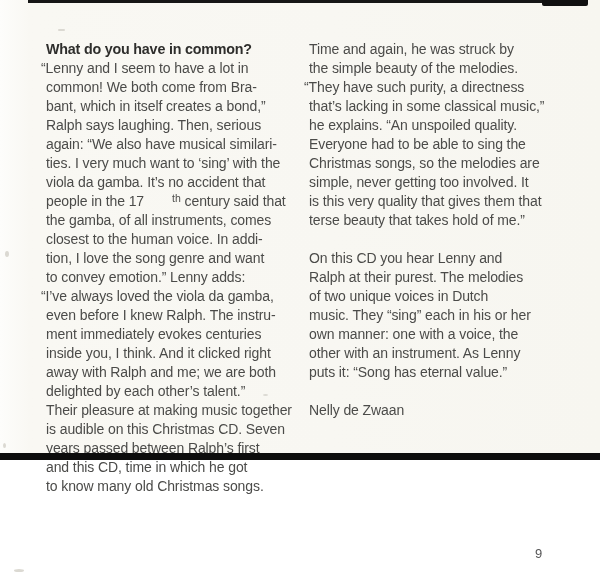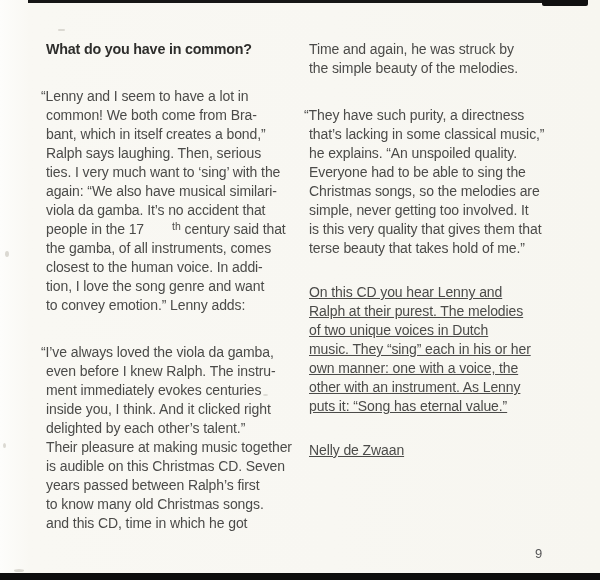--- a/index.html
+++ b/index.html
@@ -4,36 +4,36 @@
 <style>
   * { margin:0; padding:0; box-sizing:border-box; }
   html, body { width:600px; height:582px; }
   body {
     font-family: "Liberation Sans", "DejaVu Sans", sans-serif;
     position: relative;
     overflow: hidden;
     background: #ffffff;
   }
   .page {
-    position:absolute; left:0; top:0; width:600px; height:580px;
+    position:absolute; left:0; top:0; width:600px; height:460px;
     background: linear-gradient(90deg, #fdfdfb 0px, #f9f8f3 30px, #f8f7f2 55%, #f7f6f0 100%);
   }
   .col {
     position:absolute; top:40px;
     font-size:14px; line-height:19px; letter-spacing:-0.1px;
     color:#4b4b49; white-space:nowrap;
   }
   .col-left  { left:46px; }
   .col-right { left:309px; }
   .line { height:19px; }
-  .line.hang { margin-left:-5px;margin-top:28px; }
+  .line.hang { margin-left:-5px; }
   .heading {
     font-weight:bold; font-size:14.3px; letter-spacing:-0.2px; color:#2e2e2c;
   }
-  .para2, .byline { margin-top:25px;text-decoration:underline; }
+  .para2, .byline { margin-top:19px; }
   .sup {
     font-size:10.5px; position:relative; top:-4.5px; letter-spacing:0;padding-left:28px;
   }
   .page-number {
     position:absolute; left:535px; top:546px;
     font-size:13px; color:#565657;
   }
   .edge-top {
     position:absolute; top:0; left:28px; width:560px; height:3px;
     background:#161616;
@@ -67,43 +67,44 @@
 
   <div class="col col-left">
     <div class="line heading">What do you have in common?</div>
 
     <div>
 
     <div class="line hang">“Lenny and I seem to have a lot in</div>
         <div class="line">common! We both come from Bra-</div>
         <div class="line">bant, which in itself creates a bond,”</div>
         <div class="line">Ralph says laughing. Then, serious</div>
+        <div class="line">again: “We also have musical similari-</div>
         <div class="line">ties. I very much want to ‘sing’ with the</div>
-        <div class="line">again: “We also have musical similari-</div>
         <div class="line">viola da gamba. It’s no accident that</div>
       </div>
 
     <div class="line"><span>people in the 17</span><span class="sup">th</span><span> century said that</span></div>
 
     <div>
 
     <div class="line">the gamba, of all instruments, comes</div>
         <div class="line">closest to the human voice. In addi-</div>
         <div class="line">tion, I love the song genre and want</div>
         <div class="line">to convey emotion.” Lenny adds:</div>
         <div class="line hang">“I’ve always loved the viola da gamba,</div>
         <div class="line">even before I knew Ralph. The instru-</div>
         <div class="line">ment immediately evokes centuries</div>
         <div class="line">inside you, I think. And it clicked right</div>
+        <div class="line">away with Ralph and me; we are both</div>
         <div class="line">delighted by each other’s talent.”</div>
         <div class="line">Their pleasure at making music together</div>
         <div class="line">is audible on this Christmas CD. Seven</div>
         <div class="line">years passed between Ralph’s first</div>
+        <div class="line">and this CD, time in which he got</div>
         <div class="line">to know many old Christmas songs.</div>
-        <div class="line">and this CD, time in which he got</div>
       </div>
   </div>
 
   <div class="col col-right">
     <div class="para1">
 
     <div class="line">Time and again, he was struck by</div>
         <div class="line">the simple beauty of the melodies.</div>
         <div class="line hang">“They have such purity, a directness</div>
         <div class="line">that’s lacking in some classical music,”</div>

